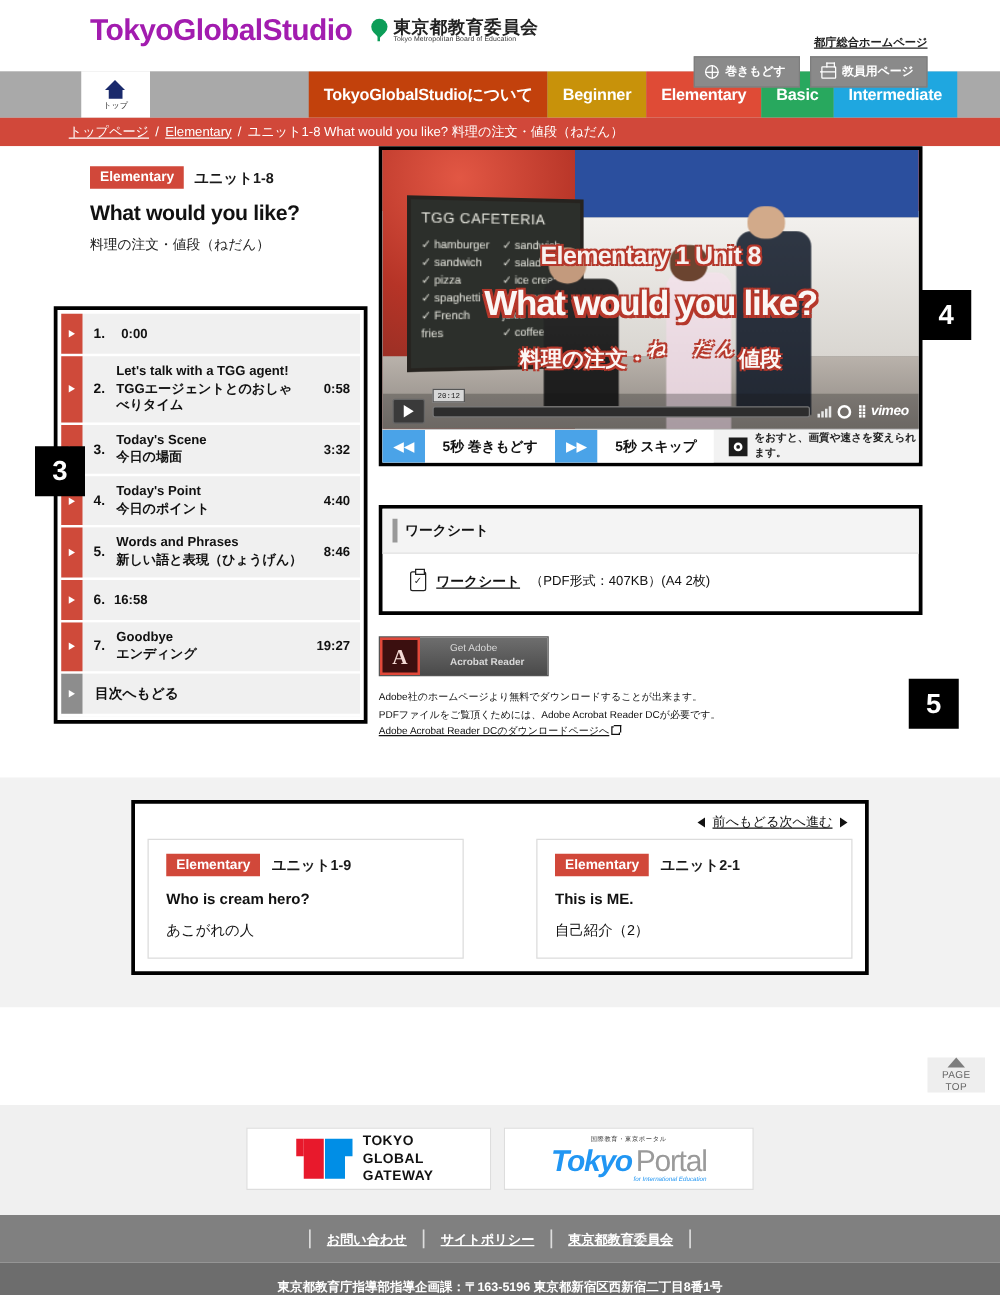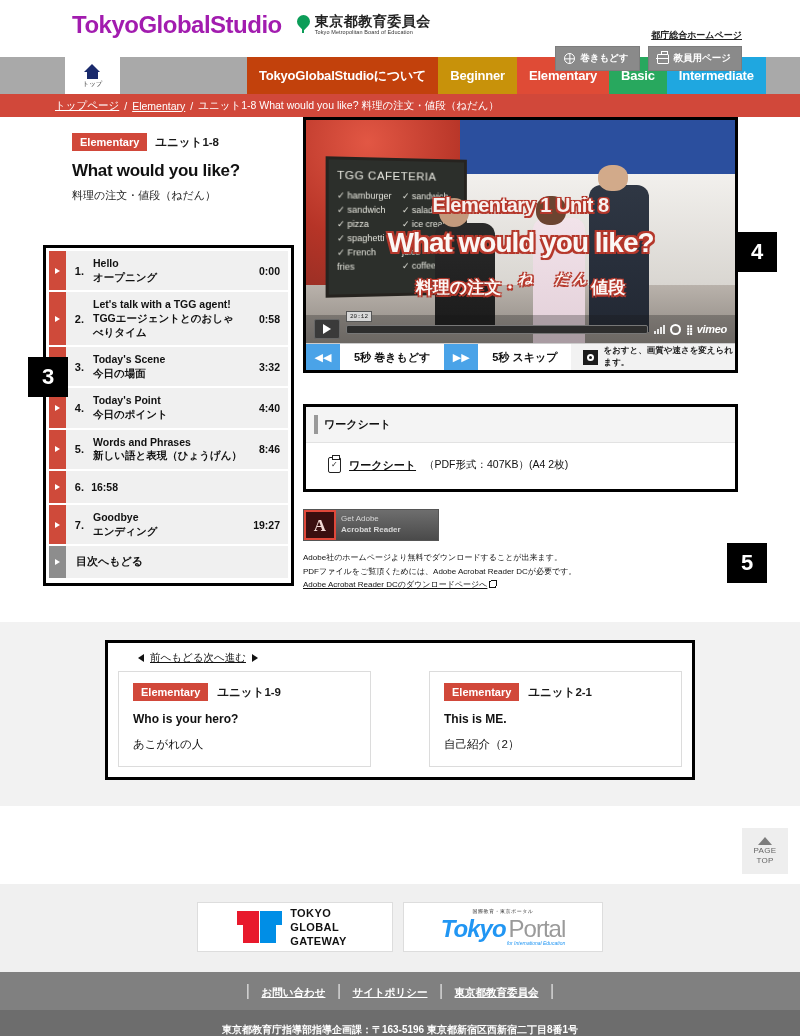--- a/index.html
+++ b/index.html
@@ -219,45 +219,45 @@
   .clip-ico { width:13px; height:16px; border:1.4px solid #222; border-radius:2px; position:relative; flex:none;}
   .clip-ico:before{content:""; position:absolute; left:3px; top:-3px; width:6px;height:3px; border:1.4px solid #222; background:#fff;}
   .clip-ico:after{content:"✓"; position:absolute; left:2px; top:2px; font-size:8px; color:#222;}
   .ws-link { font-size:11px; font-weight:bold; color:#111; text-decoration:underline; }
   .ws-meta { font-size:10.5px; color:#111; }
 
   .acro-wrap { margin-top:17px; }
   .acro-btn { display:flex; width:136px; height:32px; border:1px solid #555; }
   .acro-ico { width:32px; background:#3b0f0f; border:2px solid #e0483a; display:flex; align-items:center; justify-content:center; flex:none;}
   .acro-ico span { color:#f3d9d4; font-size:17px; font-weight:bold; font-family:"Liberation Serif", serif; line-height:1;}
-  .acro-txt { flex:1; background:linear-gradient(#6e6e6e,#4a4a4a); color:#d8d8d8; font-size:8px; line-height:1.35; display:flex; flex-direction:column; justify-content:center; padding-left:5px;}
+  .acro-txt { flex:1; background:linear-gradient(#6e6e6e,#4a4a4a); color:#d8d8d8; font-size:8px; line-height:1.35; display:flex; flex-direction:column; justify-content:center; padding-left:24px;}
   .acro-txt b { font-weight:bold; }
   .acro-note { margin-top:10px; font-size:8px; color:#111; line-height:1.7; }
   .acro-note a { color:#111; text-decoration:underline; }
   .ext-ico { display:inline-block; width:7px; height:7px; border:1px solid #111; position:relative; margin-left:2px; vertical-align:-1px;}
   .ext-ico:after{content:""; position:absolute; right:-2px; top:-2px; width:5px;height:5px;border-top:1px solid #111;border-right:1px solid #111; background:#fff;}
 
   
   .pager-zone { background:#f2f2f2; padding: 18px 0 26px 0; position:relative; }
   .pager-outline { position:relative; margin: 0 auto; width: 590px; border:3px solid #000; background:#fff; }
-  .pager-top { display:flex; justify-content:flex-start; align-items:center; padding: 8px 14px 4px 30px; }
+  .pager-top { display:flex; justify-content:flex-end; align-items:center; padding: 8px 14px 4px 30px; }
   .pg-link { font-size:10.5px; color:#111; display:flex; align-items:center; gap:6px;}
   .pg-link a { color:#111; text-decoration:underline; }
   .pg-caret-l { width:0;height:0;border-right:6px solid #111;border-top:4.5px solid transparent;border-bottom:4.5px solid transparent;}
   .pg-caret-r { width:0;height:0;border-left:6px solid #111;border-top:4.5px solid transparent;border-bottom:4.5px solid transparent;}
   .pager-cards { display:flex; gap:0; padding: 2px 10px 10px 10px; }
   .pg-card { flex:1; border:1px solid #dcdcdc; padding: 11px 14px 14px 14px; background:#fff; }
   .pg-card + .pg-card { margin-left: 58px; }
   .pg-card-head { display:flex; align-items:center; gap:9px; margin-bottom:11px; }
   .pg-card-en { font-size:12px; font-weight:bold; color:#111; margin-bottom:11px; }
   .pg-card-jp { font-size:11.5px; color:#111; }
 
   
   .pagetop {
-    position:absolute; right: 12px; bottom: 0px; width:46px; height:46px; background:#eeeeee;
+    position:absolute; right: 12px; bottom: 0px; width:46px; height:28px; background:#eeeeee;
     display:flex; flex-direction:column; align-items:center; justify-content:center; gap:1px;
   }
   .pt-tri { width:0;height:0;border-left:7px solid transparent;border-right:7px solid transparent;border-bottom:8px solid #7d7d7d;}
   .pt-lbl { font-size:8px; color:#666; line-height:1.15; text-align:center; letter-spacing:0.3px;}
 
   
   .foot-logos { background:#f0f0f0; display:flex; justify-content:center; align-items:center; gap:10px; padding: 18px 0 20px 0; }
   .flogo { background:#fff; border:1px solid #ddd; height:50px; display:flex; align-items:center; justify-content:center; }
   .flogo.a { width:196px; gap:14px; }
   .flogo.b { width:200px; }
@@ -345,24 +345,20 @@
         <div class="lesson-sub">料理の注文・値段（ねだん）</div>
 
         <div class="chap-outline">
           <div class="chap-list">
 
             <div class="chap-row">
               <div class="chap-arrow">
                   <i></i>
                 </div>
               <div class="chap-num">1.</div>
-              <div class="chap-texts">
-                <div class="chap-en">Hello</div>
-                <div class="chap-jp">オープニング</div>
-              </div>
               <div class="chap-time">0:00</div>
             </div>
 
             <div class="chap-row">
               <div class="chap-arrow">
                   <i></i>
                 </div>
               <div class="chap-num">2.</div>
               <div class="chap-texts">
                 <div class="chap-en">Let's talk with a TGG agent!</div>
@@ -558,21 +554,21 @@
             <a href="#">次へ進む</a>
             <span class="pg-caret-r"></span>
           </div>
         </div>
         <div class="pager-cards">
           <div class="pg-card">
             <div class="pg-card-head">
               <span class="lvl-badge">Elementary</span>
               <span class="unit-label">ユニット1-9</span>
             </div>
-            <div class="pg-card-en">Who is your hero?</div>
+            <div class="pg-card-en">Who is cream hero?</div>
             <div class="pg-card-jp">あこがれの人</div>
           </div>
           <div class="pg-card">
             <div class="pg-card-head">
               <span class="lvl-badge">Elementary</span>
               <span class="unit-label">ユニット2-1</span>
             </div>
             <div class="pg-card-en">This is ME.</div>
             <div class="pg-card-jp">自己紹介（2）</div>
           </div>

